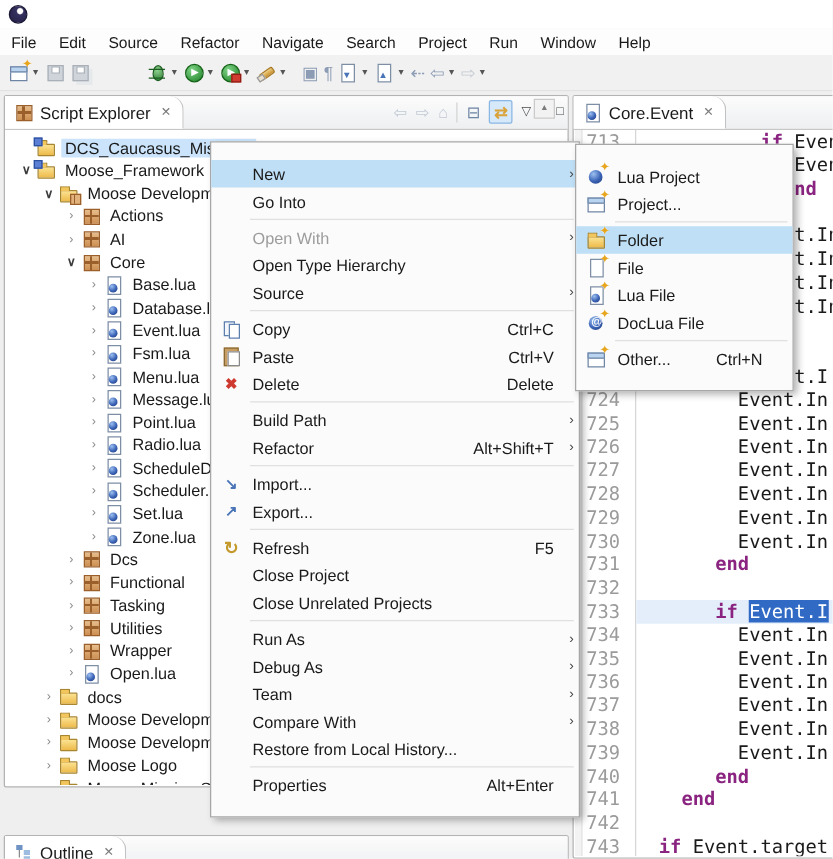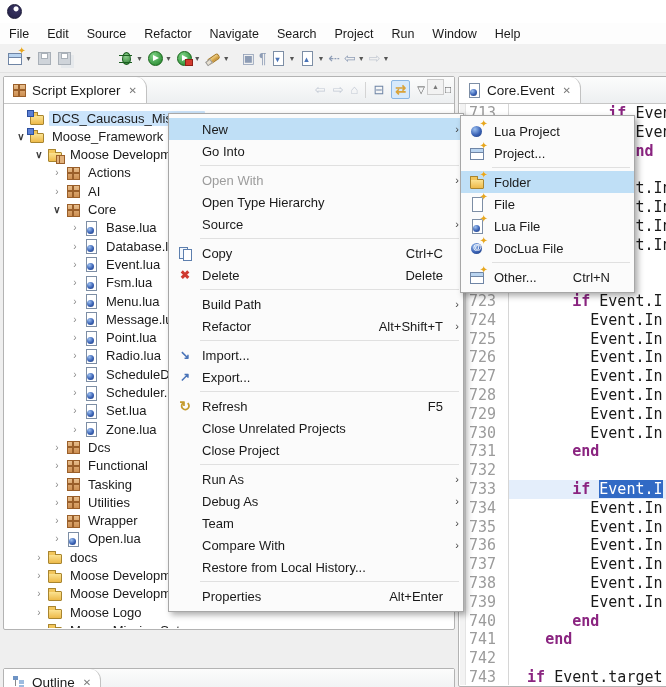--- a/index.html
+++ b/index.html
@@ -46,21 +46,21 @@
   .annot{position:absolute;left:0;top:0;bottom:0;width:5px;background:#f3f3f3;border-right:1px solid #e4e4e4}
   .gline{position:absolute;left:48px;top:0;bottom:0;width:1px;background:#d6d6d6}
   .cline{position:absolute;left:0;right:0;height:18.8px;line-height:18.8px;white-space:pre}
   .lnum{position:absolute;left:9px;width:36px;color:#9b9b9b}
   .code{position:absolute;left:49px;right:0;top:0;bottom:0;white-space:pre}
   .cline.cur .code{background:#e4eefb}
   .kw{color:#8a2480;font-weight:bold}
   .sel2{background:#316ac5;color:#fff}
   
   .menu{position:absolute;background:#fbfbfb;border:1px solid #a7a7a7;box-shadow:3px 3px 6px rgba(0,0,0,.32);
-        padding:4px 0;font-size:13px;z-index:30}
+        padding:14px 0;font-size:13px;z-index:30}
   .mi{height:22px;display:flex;align-items:center;padding:0 4px 0 4px}
   .mi.hl{background:#bfdff6}
   .mi.dis{color:#9c9c9c}
   .mico{width:24px;display:flex;justify-content:center;flex:none}
   .mlabel{margin-left:5px;white-space:nowrap}
   .msc{margin-left:auto;padding-right:5px;white-space:nowrap}
   .marr{width:11px;color:#444;font-size:11px;text-align:right;flex:none}
   .msep{height:1px;background:#e0e0e0;margin:3px 4px 3px 31px}
   
   .i{position:relative;display:inline-block;width:16px;height:16px;vertical-align:middle;flex:none}
@@ -466,20 +466,28 @@
     <div class="mi">
       <span class="mico">
         <span class="i ic-copy"></span>
       </span>
       <span class="mlabel">Copy</span>
       <span class="msc" style="padding-right:5px">Ctrl+C</span>
       <span class="marr"></span>
     </div>
     <div class="mi">
       <span class="mico">
+        <span class="i ic-paste"></span>
+      </span>
+      <span class="mlabel">Paste</span>
+      <span class="msc" style="padding-right:5px">Ctrl+V</span>
+      <span class="marr"></span>
+    </div>
+    <div class="mi">
+      <span class="mico">
         <span class="i txt del">✖</span>
       </span>
       <span class="mlabel">Delete</span>
       <span class="msc" style="padding-right:5px">Delete</span>
       <span class="marr"></span>
     </div>
     <div class="msep"></div>
     <div class="mi">
       <span class="mico"></span>
       <span class="mlabel">Build Path</span>
@@ -513,27 +521,27 @@
     <div class="mi">
       <span class="mico">
         <span class="i txt ref">↻</span>
       </span>
       <span class="mlabel">Refresh</span>
       <span class="msc" style="padding-right:5px">F5</span>
       <span class="marr"></span>
     </div>
     <div class="mi">
       <span class="mico"></span>
+      <span class="mlabel">Close Project</span>
+      <span class="msc" style="padding-right:5px"></span>
+      <span class="marr"></span>
+    </div>
+    <div class="mi">
+      <span class="mico"></span>
       <span class="mlabel">Close Unrelated Projects</span>
-      <span class="msc" style="padding-right:5px"></span>
-      <span class="marr"></span>
-    </div>
-    <div class="mi">
-      <span class="mico"></span>
-      <span class="mlabel">Close Project</span>
       <span class="msc" style="padding-right:5px"></span>
       <span class="marr"></span>
     </div>
     <div class="msep"></div>
     <div class="mi">
       <span class="mico"></span>
       <span class="mlabel">Run As</span>
       <span class="msc" style="padding-right:5px"></span>
       <span class="marr">›</span>
     </div>

